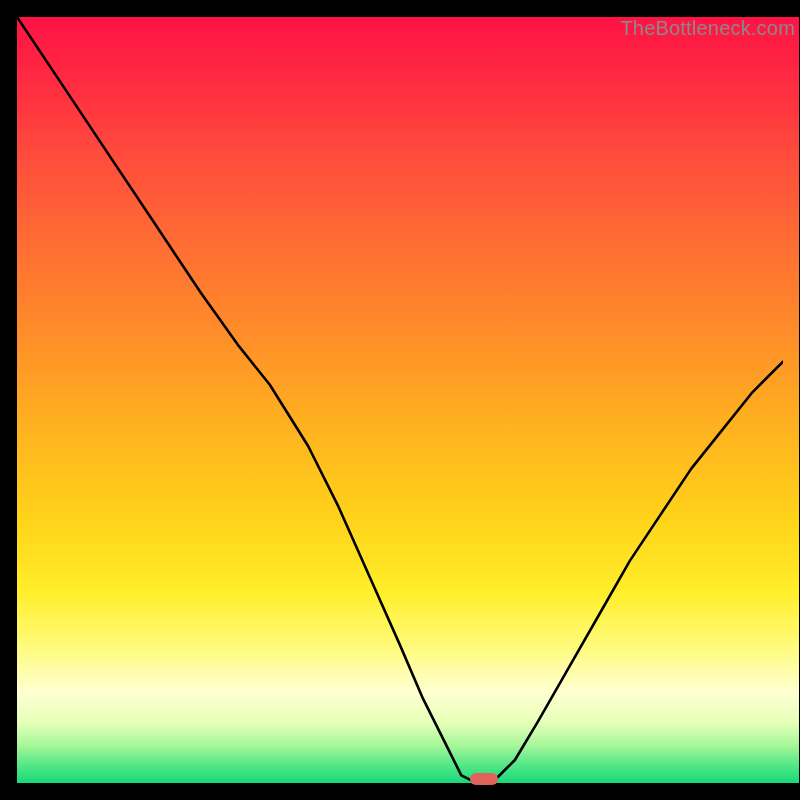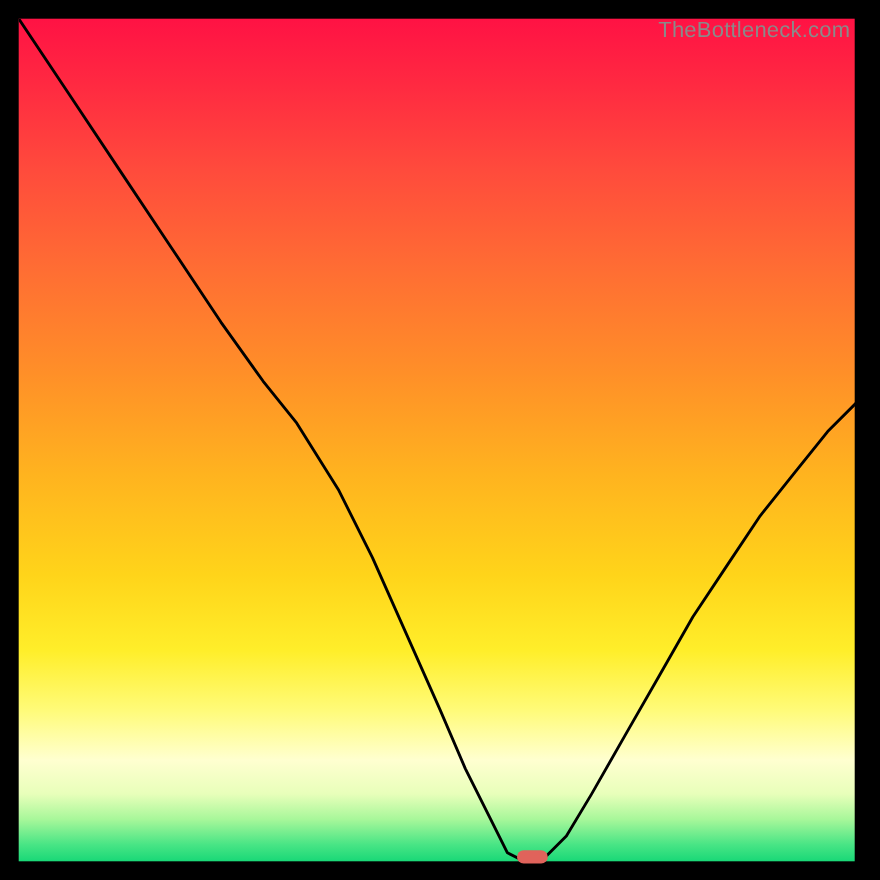--- a/index.html
+++ b/index.html
@@ -34,20 +34,21 @@
       #ffb31f 54%,
       #ffd41a 66%,
       #ffee2a 75%,
       #fffb78 82%,
       #ffffd0 88%,
       #e8ffba 92%,
       #a8f79a 95%,
       #49e585 98%,
       #19d877 100%
     );
+    padding-left: 22px;
   }
   .watermark {
     position: absolute;
     top: 0px;
     right: 4px;
     color: #8a8a8a;
     font-size: 20px;
     font-weight: 500;
     letter-spacing: 0.2px;
     user-select: none;

